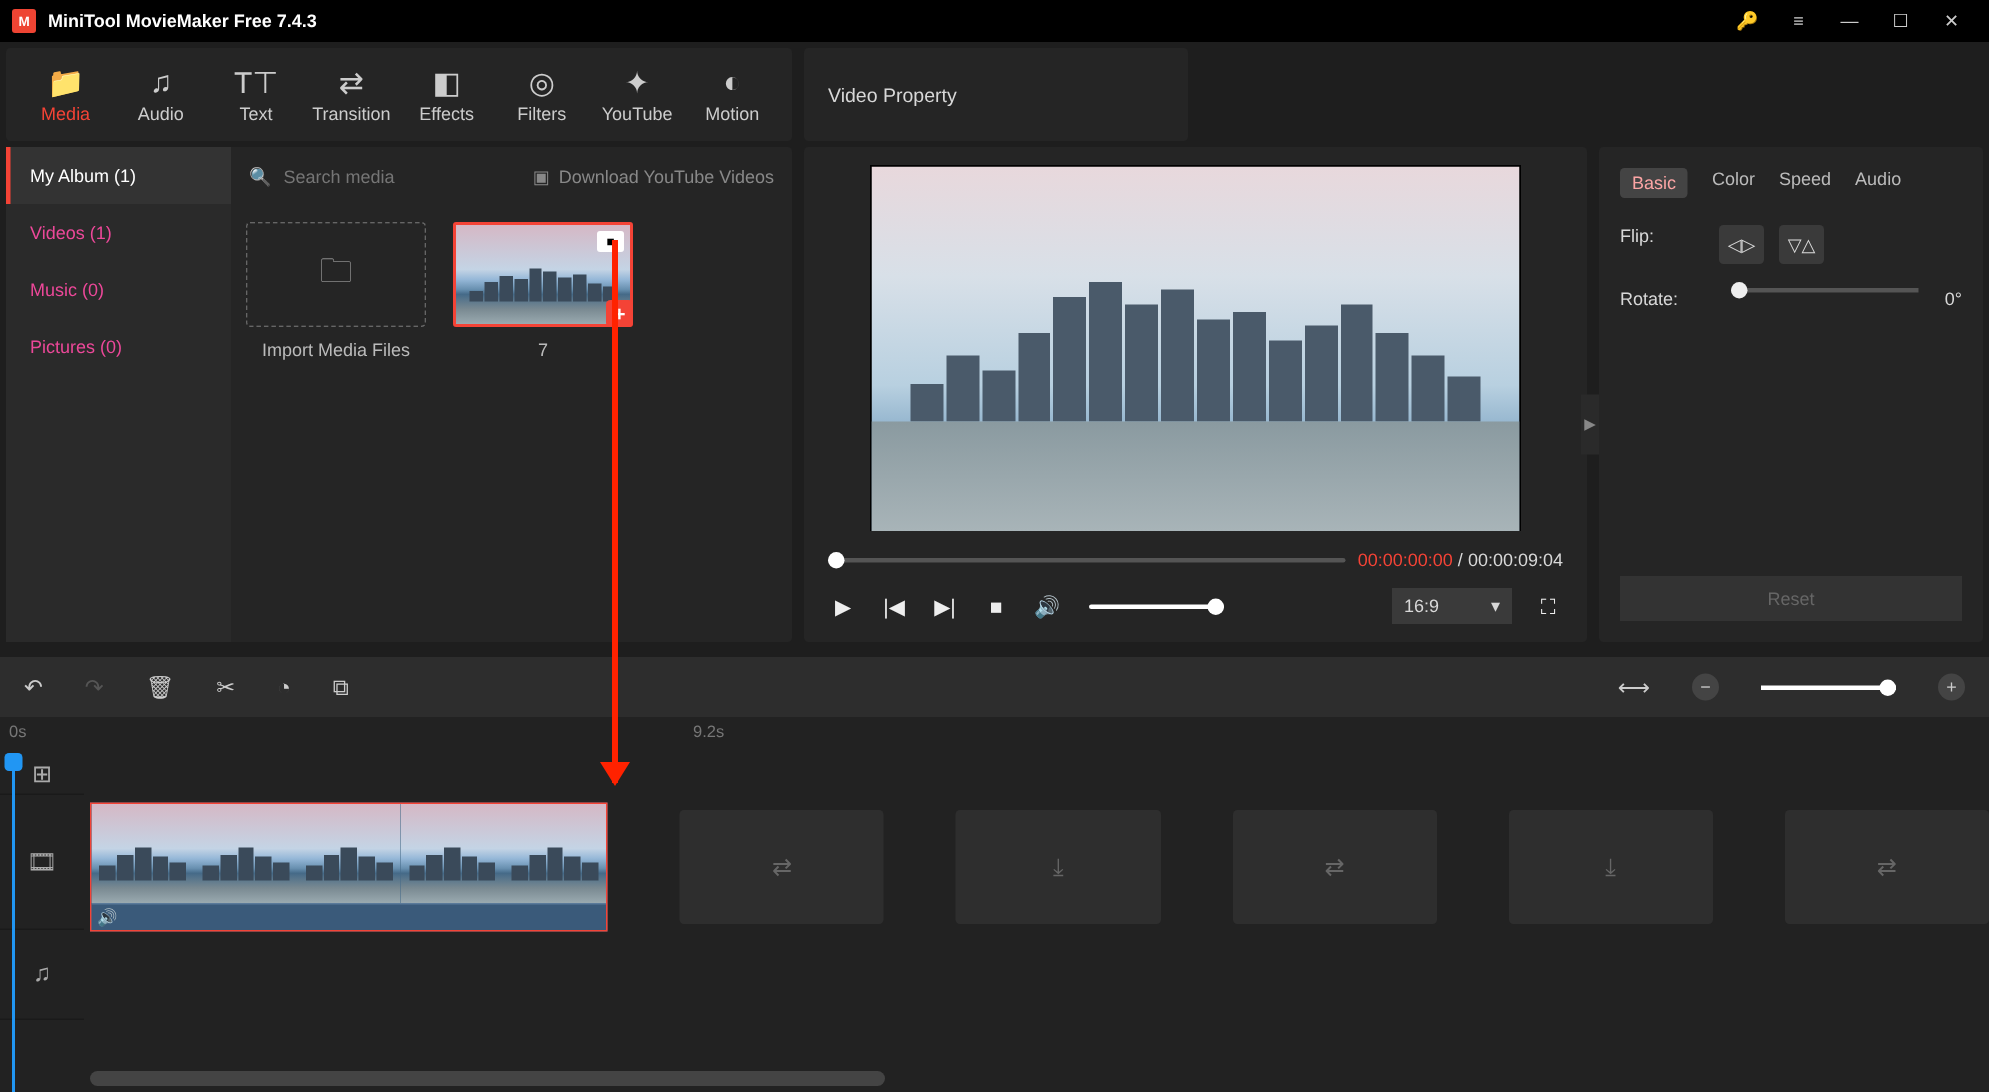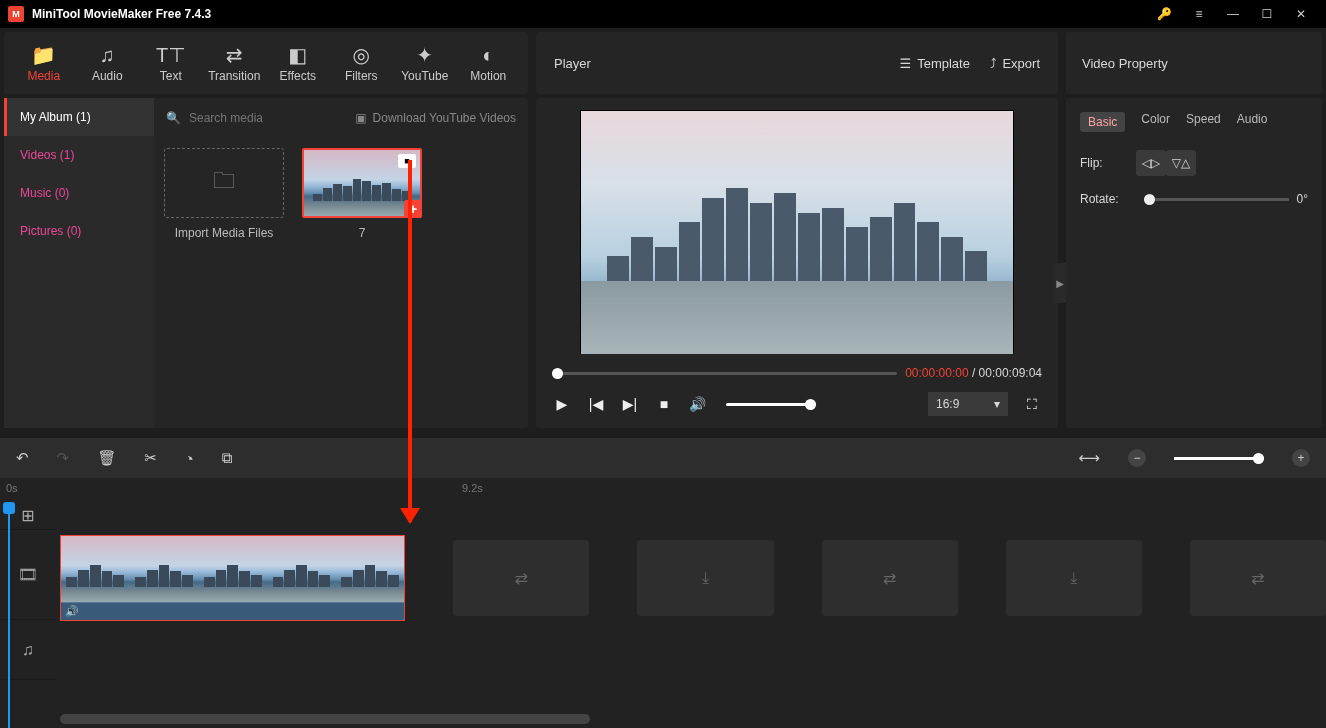--- a/index.html
+++ b/index.html
@@ -52,21 +52,21 @@
 .time .cur{color:#f44336}
 .ctrlrow{display:flex;align-items:center;gap:14px;margin-top:10px}
 .ctrlbtn{width:20px;color:#eee;cursor:pointer;font-size:14px;text-align:center}
 .vol-track{width:90px;height:3px;background:#fff;border-radius:2px;position:relative;margin-left:4px}
 .vol-thumb{position:absolute;right:0;top:-4px;width:11px;height:11px;background:#fff;border-radius:50%}
 .aspect{margin-left:auto;background:#3a3a3a;height:24px;width:80px;display:flex;align-items:center;justify-content:space-between;padding:0 8px;font-size:12px;cursor:pointer}
 .prop-panel{width:256px;background:#252525;margin-right:4px;border-radius:3px;padding:14px;font-size:12px;position:relative}
 .prop-tabs{display:flex;gap:16px;margin-bottom:18px}
 .prop-tab{cursor:pointer;color:#bbb}
 .prop-tab.active{background:#444;padding:3px 8px;border-radius:3px;color:#fca5a5}
-.prop-row{display:flex;align-items:center;margin-bottom:16px;}
+.prop-row{display:flex;margin-bottom:16px;gap:10px}
 .prop-row .lbl{width:56px}
 .fbtn{width:30px;height:26px;background:#3a3a3a;display:flex;align-items:center;justify-content:center;cursor:pointer;border-radius:3px}
 .rotate-slider{flex:1;height:3px;background:#555;position:relative;margin:0 8px}
 .rotate-slider::before{content:"";position:absolute;left:0;top:-4px;width:11px;height:11px;background:#eee;border-radius:50%}
 .prop-reset{position:absolute;bottom:14px;left:14px;right:14px;height:30px;background:#333;display:flex;align-items:center;justify-content:center;color:#666;cursor:pointer}
 .collapse-btn{position:absolute;left:-12px;top:50%;width:12px;height:40px;background:#2a2a2a;display:flex;align-items:center;justify-content:center;color:#888;font-size:10px}
 .timeline{position:absolute;bottom:0;left:0;right:0;height:290px;background:#222;display:flex;flex-direction:column}
 .tl-toolbar{height:40px;background:#2d2d2d;display:flex;align-items:center;padding:0 16px;gap:28px;font-size:15px;color:#ccc}
 .tl-toolbar .spacer{flex:1}
 .zoom-track{width:90px;height:3px;background:#fff;position:relative}
@@ -136,32 +136,20 @@
       </div>
     <div class="tabitem">
         <span class="ticon">✦</span>
         <span>YouTube</span>
       </div>
     <div class="tabitem">
         <span class="ticon">◐</span>
         <span>Motion</span>
       </div>
   </div>
-  <div class="player-header">
-    <span>Player</span>
-    <div class="spacer"></div>
-    <div class="hbtn">
-        <span>☰</span>
-        <span>Template</span>
-      </div>
-    <div class="hbtn">
-        <span>⤴</span>
-        <span>Export</span>
-      </div>
-  </div>
   <div class="prop-header">
     <span>Video Property</span>
   </div>
 </div>
 
 <div class="midrow">
   <div class="media-panel">
     <div class="media-sidebar">
       <div class="mitem active">My Album (1)</div>
       <div class="mitem">Videos (1)</div>
@@ -269,20 +257,21 @@
     <div class="prop-row">
       <span class="lbl">Flip:</span>
       <div class="fbtn">◁▷</div>
       <div class="fbtn">▽△</div>
     </div>
     <div class="prop-row">
       <span class="lbl">Rotate:</span>
       <div class="rotate-slider"></div>
       <span>0°</span>
     </div>
+    <div class="prop-reset">Reset</div>
   </div>
 </div>
 
 <div class="timeline">
   <div class="tl-toolbar">
     <span>↶</span>
     <span style="color:#555">↷</span>
     <span>🗑</span>
     <span>✂</span>
     <span>◔</span>

